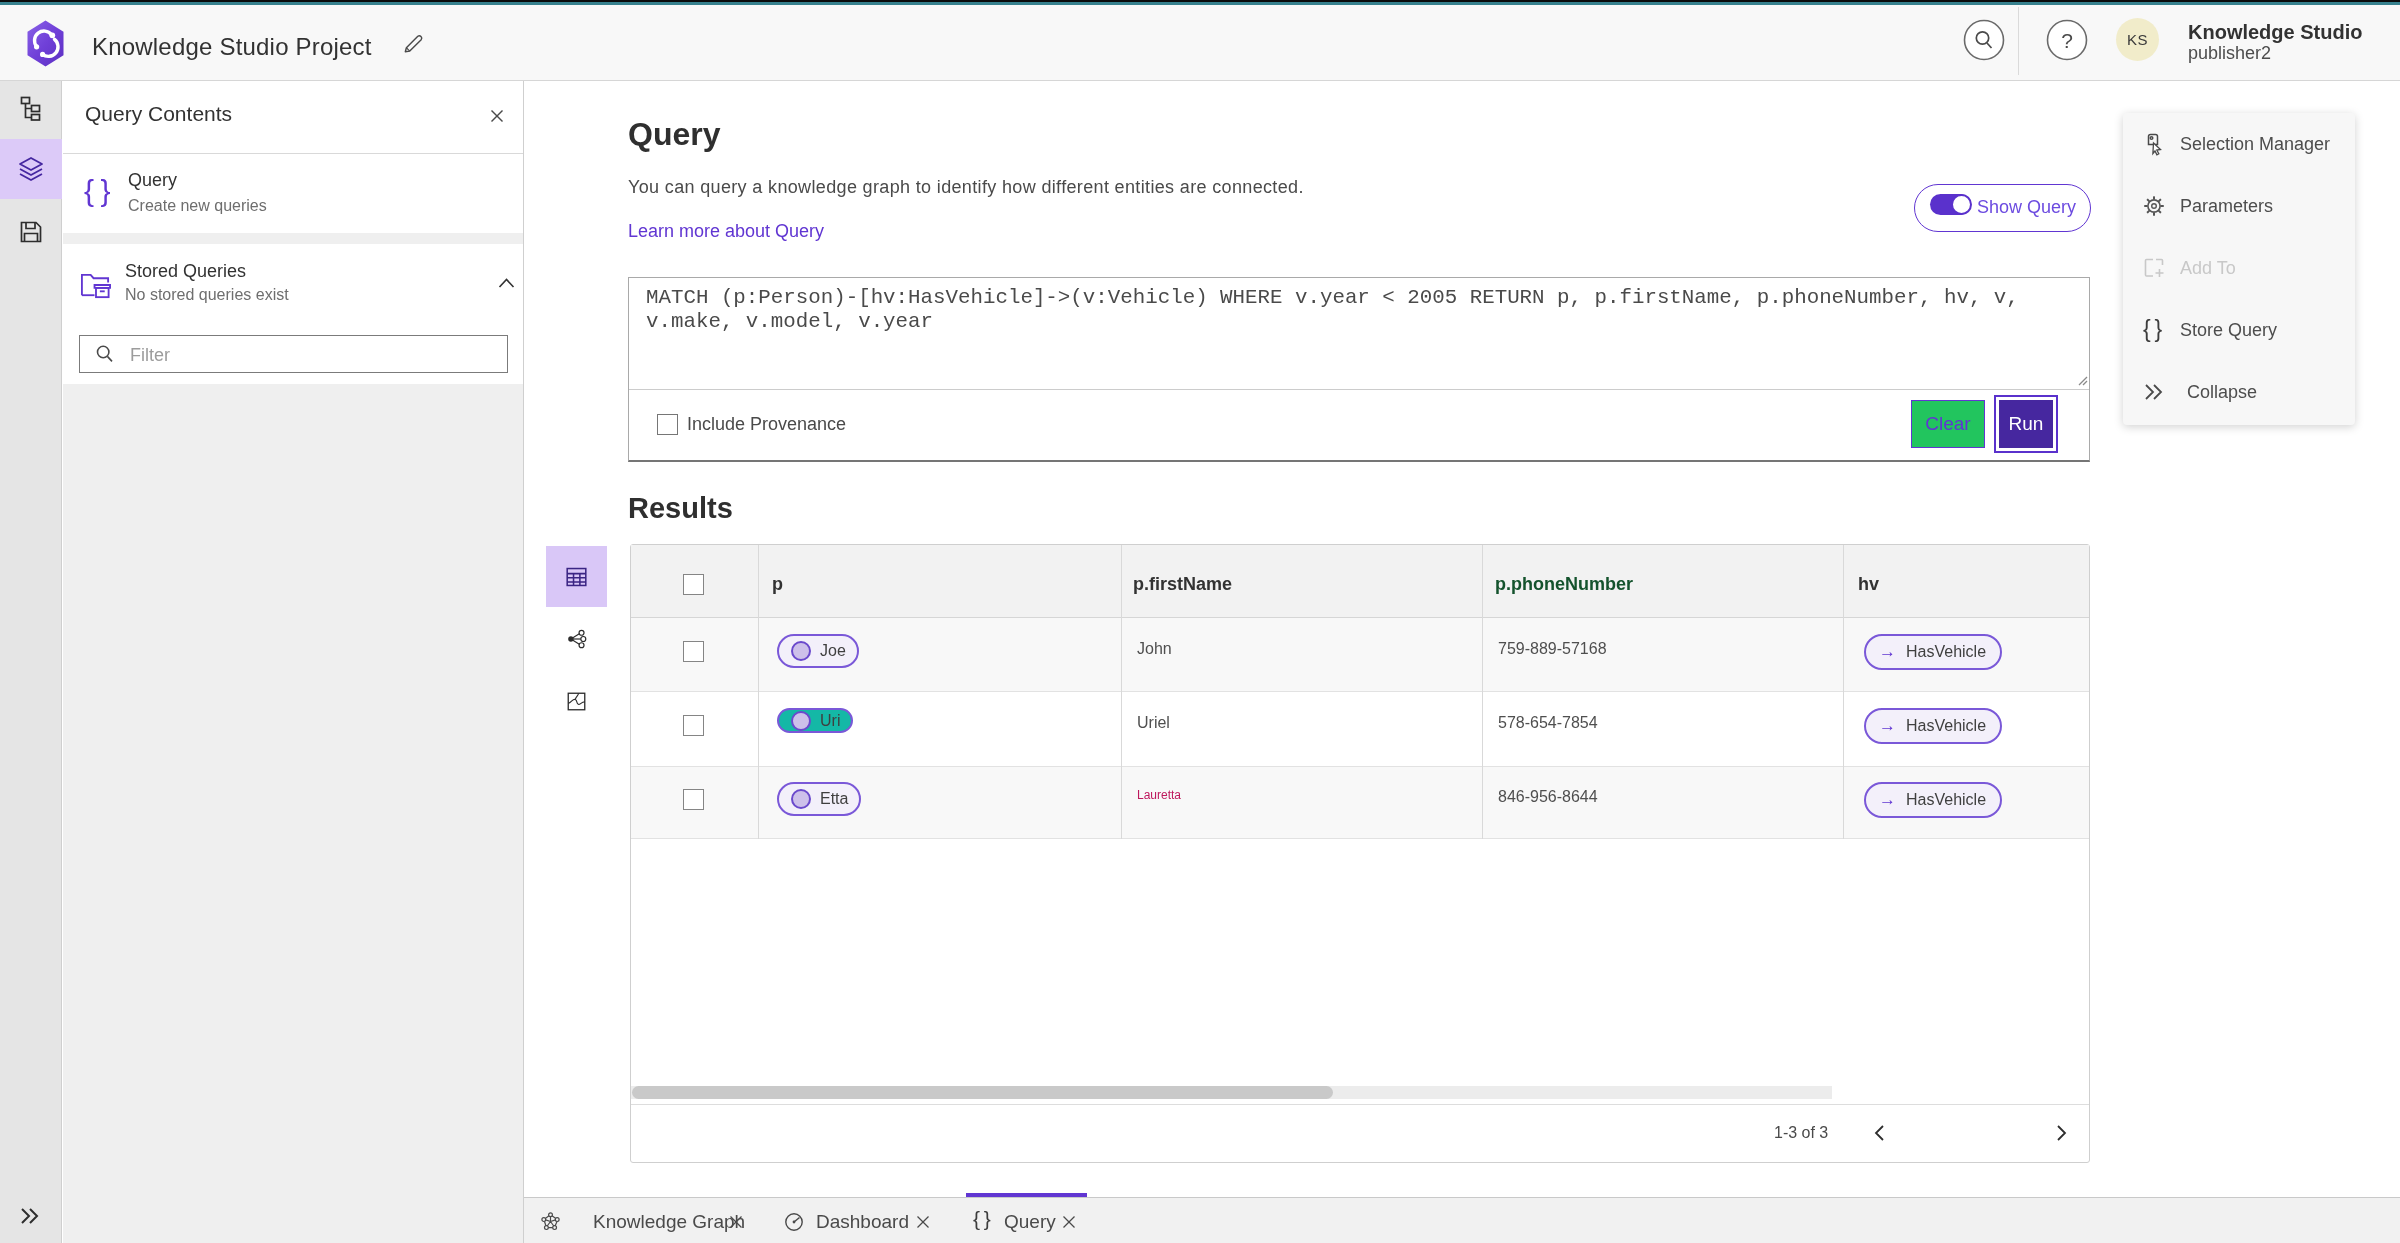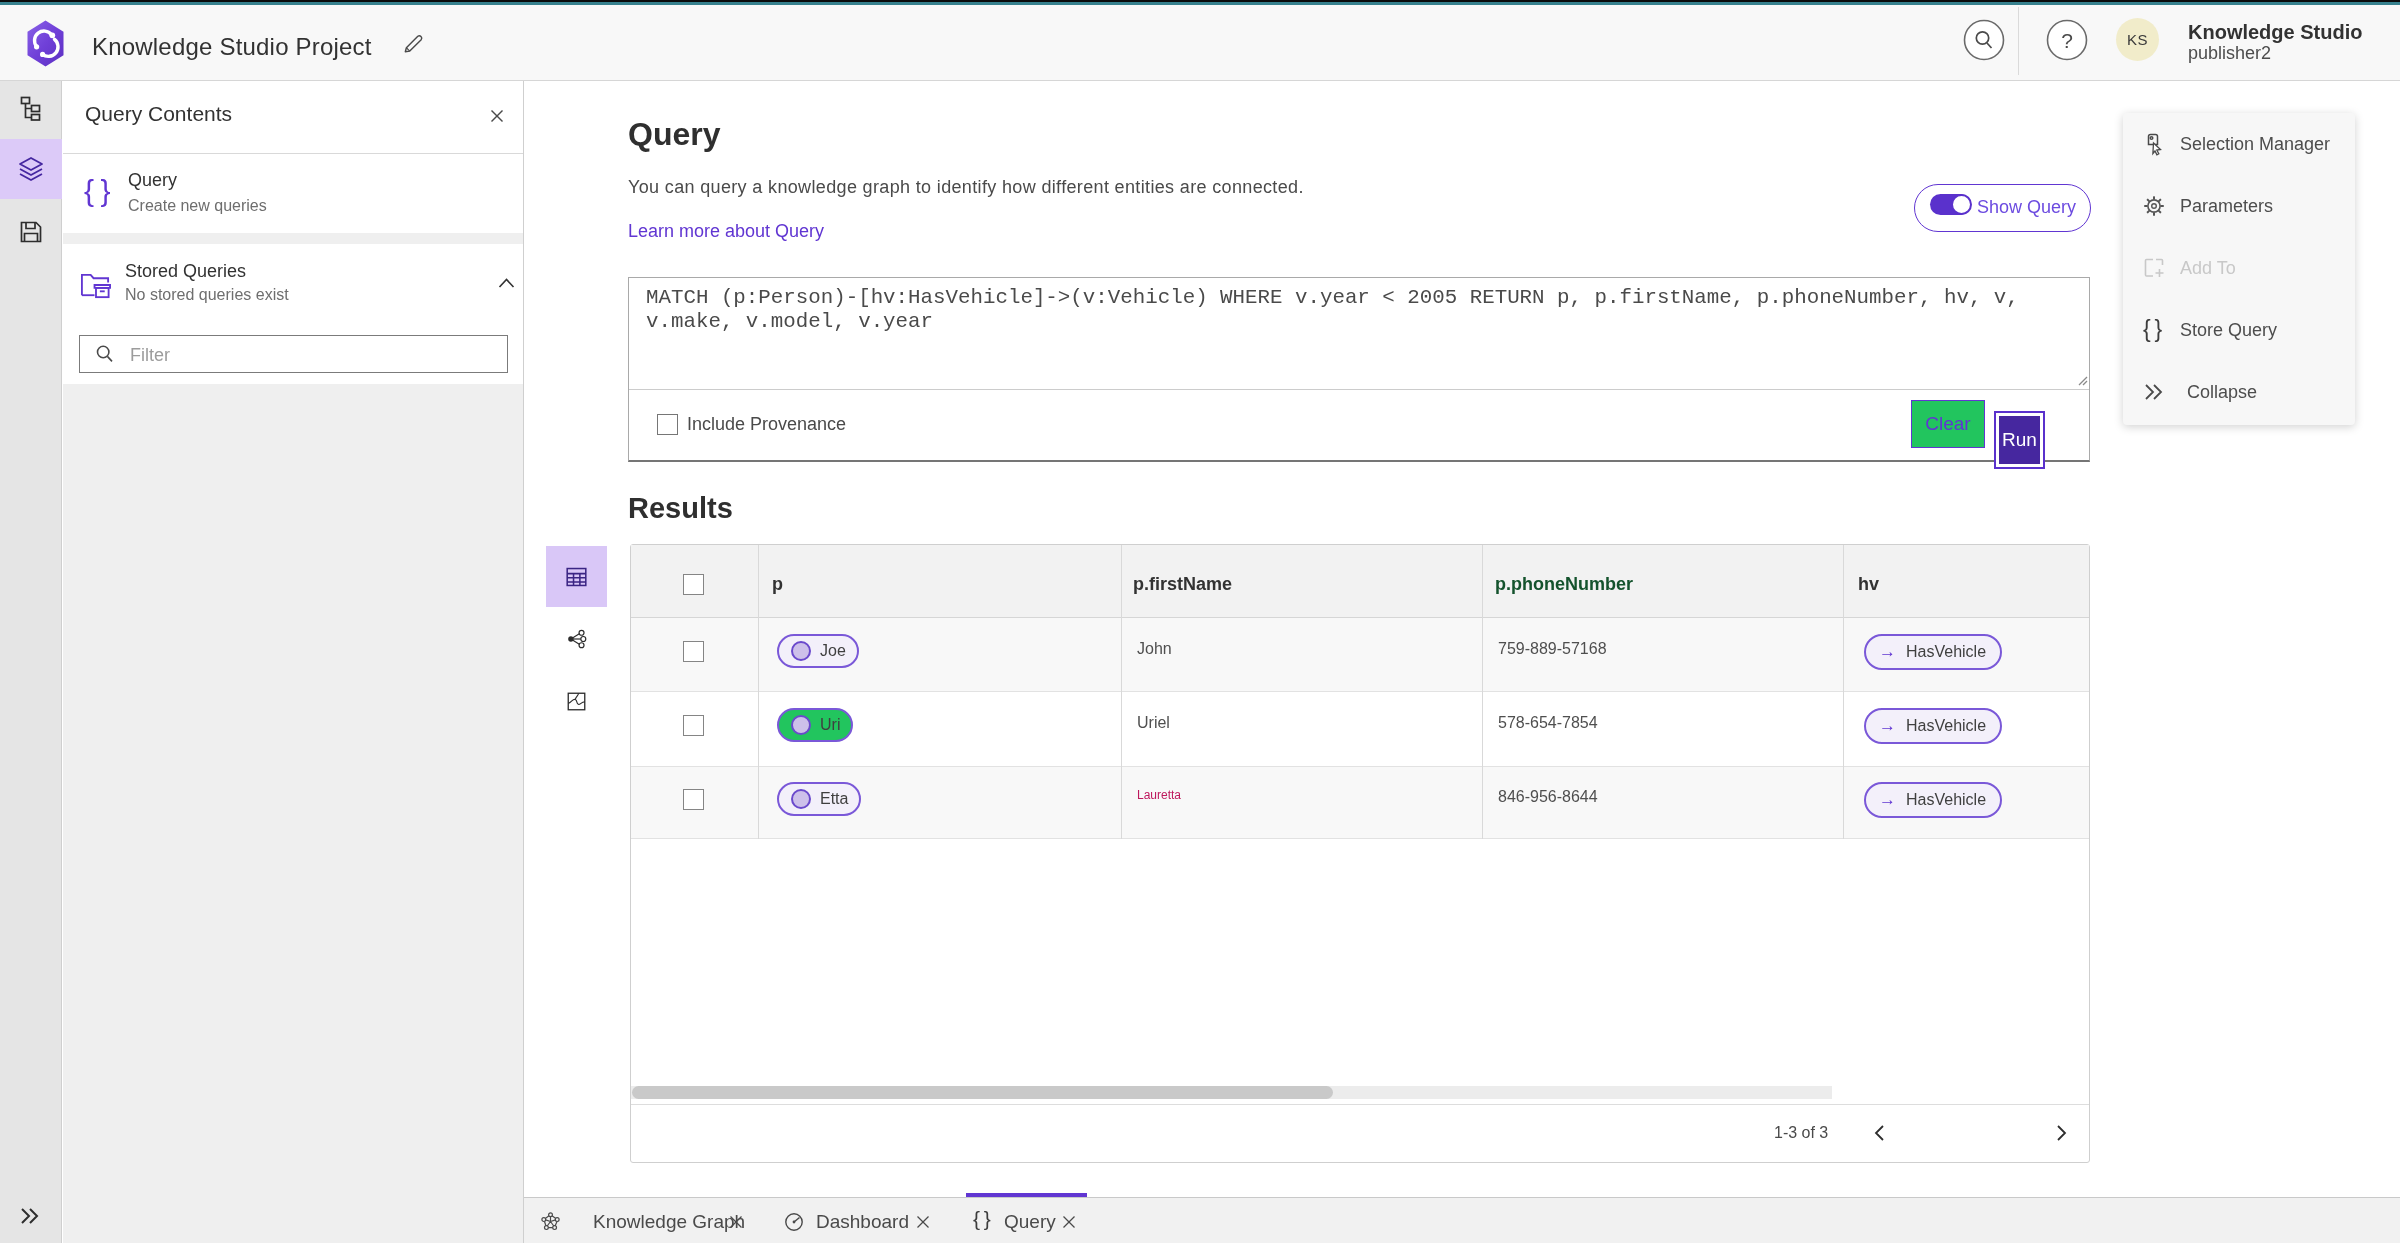--- a/index.html
+++ b/index.html
@@ -152,21 +152,21 @@
       <line x1="6" y1="14" x2="14" y2="6"></line>
       <line x1="10" y1="14" x2="14" y2="10"></line>
     </g>
 </svg>
 <div class="abs" style="left:629px;top:389px;width:1460px;height:1px;background:#cccccc;"></div>
 
 <div class="abs" style="left:657px;top:414px;width:21px;height:21px;border:1.5px solid #767676;background:#fff;"></div>
 <div class="abs" style="left:687px;top:414px;font-size:18px;color:#4a4a4a;">Include Provenance</div>
 
 <div class="abs flex" style="left:1911px;top:400px;width:74px;height:48px;border:1.5px solid #6136d2;justify-content:center;font-size:19px;color:#6136d2;background:#22c55e;">Clear</div>
-<div class="abs" style="left:1994px;top:411px;width:51px;height:58px;border:2px solid #5a31cc;background:#fff;padding:3px;">
+<div class="abs" style="left:1994px;top:395px;width:64px;height:58px;border:2px solid #5a31cc;background:#fff;padding:3px;">
   <div class="flex" style="width:100%;height:100%;background:#46279f;justify-content:center;font-size:19px;color:#fff;">Run</div>
 </div>
 
 <div class="abs" style="left:628px;top:492px;font-size:29px;font-weight:700;color:#2f2f2f;">Results</div>
 
 <div class="abs" style="left:546px;top:546px;width:61px;height:61px;background:#d9c7f7;"></div>
 <svg class="abs" style="left:565px;top:566px;" width="23" height="22" viewBox="0 0 26 26">
   <g fill="none" stroke="#3b2584" stroke-width="1.8">
     <rect x="2" y="3" width="22" height="20"></rect>
     <path d="M2 9 H 24 M2 14 H 24 M2 19 H 24"></path>
@@ -214,21 +214,21 @@
   <span style="font-size:16px;color:#3f3f3f;">Joe</span>
 </div>
 <div class="abs" style="left:1137px;top:640px;font-size:16px;color:#4f4f4f;">John</div>
 <div class="abs" style="left:1498px;top:640px;font-size:16px;color:#4f4f4f;">759-889-57168</div>
 <div class="abs flex" style="left:1864px;top:634px;height:36px;border:2px solid #7a58d8;border-radius:18px;background:#f3f0fa;padding:0 14px 0 13px;">
   <span style="font-size:17px;color:#6136d2;margin-right:10px;">→</span>
   <span style="font-size:16px;color:#3f3f3f;">HasVehicle</span>
 </div>
 
 <div class="abs" style="left:683px;top:715px;width:21px;height:21px;border:1.5px solid #858585;background:#fff;"></div>
-<div class="abs flex" style="left:777px;top:708px;height:34px;border:2px solid #7a58d8;border-radius:17px;background:#22c55e;padding:0 11px 0 12px;">
+<div class="abs flex" style="left:777px;top:708px;height:25px;border:2px solid #7a58d8;border-radius:17px;background:#14b8a6;padding:0 11px 0 12px;">
   <div style="width:20px;height:20px;border-radius:50%;background:#cdc0ea;border:2px solid #6a49cc;margin-right:9px;"></div>
   <span style="font-size:16px;color:#3f3f3f;">Uri</span>
 </div>
 <div class="abs" style="left:1137px;top:714px;font-size:16px;color:#4f4f4f;">Uriel</div>
 <div class="abs" style="left:1498px;top:714px;font-size:16px;color:#4f4f4f;">578-654-7854</div>
 <div class="abs flex" style="left:1864px;top:708px;height:36px;border:2px solid #7a58d8;border-radius:18px;background:#f3f0fa;padding:0 14px 0 13px;">
   <span style="font-size:17px;color:#6136d2;margin-right:10px;">→</span>
   <span style="font-size:16px;color:#3f3f3f;">HasVehicle</span>
 </div>
 

